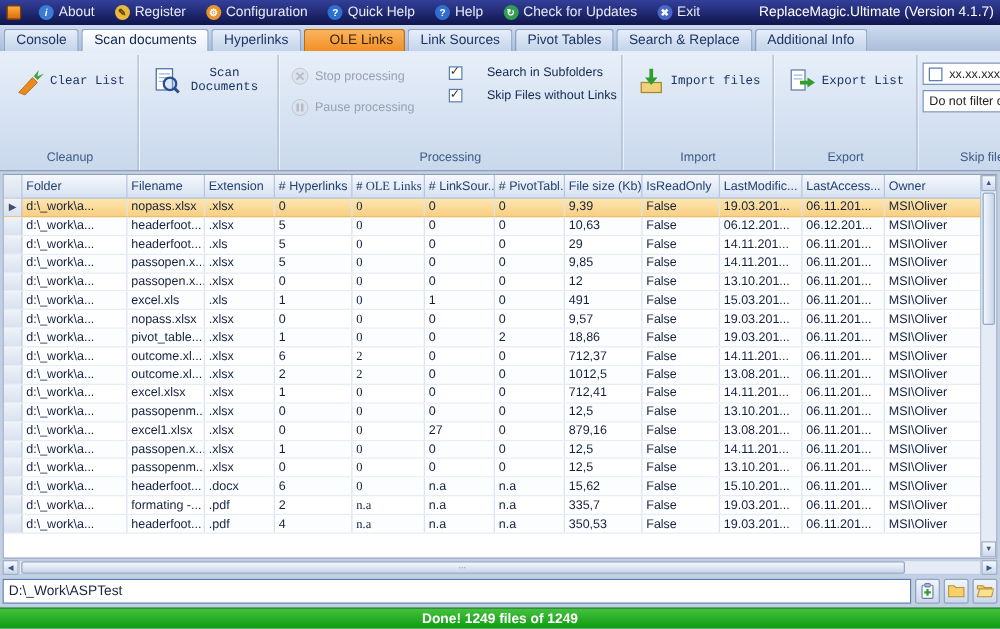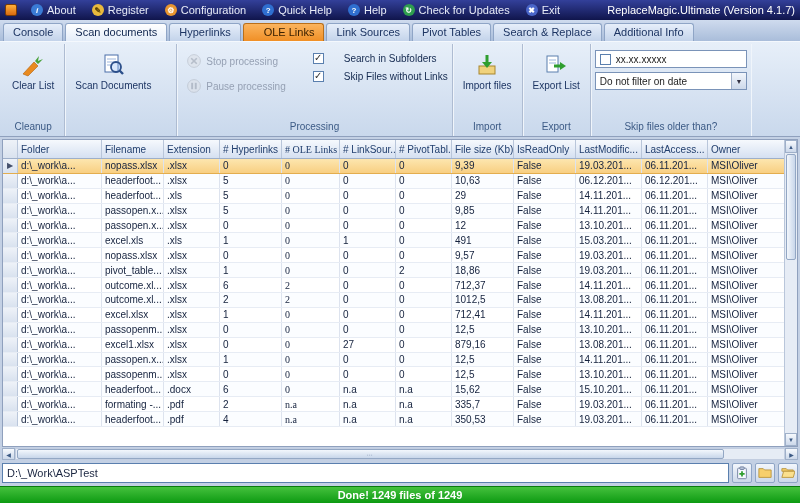--- a/index.html
+++ b/index.html
@@ -25,21 +25,21 @@
   .tabbar{height:21px;background:linear-gradient(#cfdbee,#a9bdda);display:flex;align-items:flex-end;padding:2px 3px 0;gap:2px;flex:none;}
   .tab{font-size:11px;color:#1d3563;padding:2px 9px 3px;background:linear-gradient(#e6eefa,#c3d3ea);border:1px solid #8fa5c6;border-bottom:none;border-radius:3px 3px 0 0;white-space:nowrap;cursor:default;}
   .tab.active{background:linear-gradient(#ffffff,#e4edf9);color:#10264f;}
   .tab.highlight{background:linear-gradient(#fbb45e,#f08f26);border-color:#b96f1a;color:#3a2000;padding-left:20px;}
 
   
   .toolbar{height:96px;background:linear-gradient(#e7eff9,#c9d8ec);border-top:1px solid #f4f8fd;border-bottom:1px solid #8fa0bd;display:flex;padding:2px 2px 0;flex:none;}
   .tgroup{display:flex;flex-direction:column;border-right:1px solid #aebcd2;box-shadow:1px 0 0 #f0f5fb;padding:3px 4px 0;flex:none;}
   .tgroup-body{flex:1;display:flex;align-items:flex-start;gap:6px;}
   .tgroup-label{height:15px;text-align:center;font-size:10px;color:#3c5a85;}
-  .bigbtn{display:flex;flex-direction:column;align-items:center;gap:2px;font-size:10px;color:#1d3563;padding:4px 5px 2px;border:1px solid transparent;border-radius:3px;cursor:default;text-align:center;}
+  .bigbtn{display:flex;flex-direction:row;align-items:center;gap:2px;font-size:10px;color:#1d3563;padding:4px 5px 2px;border:1px solid transparent;border-radius:3px;cursor:default;text-align:center;font-family:Liberation Mono, monospace;}
   .icon24{width:26px;height:26px;display:flex;align-items:center;justify-content:center;}
   .smallbtns{display:flex;flex-direction:column;gap:5px;padding-top:4px;}
   .smallbtn{display:flex;align-items:center;gap:4px;font-size:10px;color:#1d3563;padding:1px 4px;border:1px solid transparent;border-radius:3px;}
   .smallbtn.disabled{color:#96a1b4;}
   .smallbtn.disabled svg{opacity:.6;}
   .checks{display:flex;flex-direction:column;gap:7px;padding-top:6px;}
   .check-row{display:flex;align-items:center;gap:20px;font-size:10px;color:#14294f;white-space:nowrap;padding-left:16px;}
   .checkbox{width:11px;height:11px;background:#fff;border:1px solid #5a7fae;flex:none;display:flex;align-items:center;justify-content:center;font-size:10px;color:#333;line-height:1;}
   .checkbox.checked::after{content:"✓";margin-top:-1px;}
   .skipolder{display:flex;flex-direction:column;gap:4px;padding-top:3px;}

